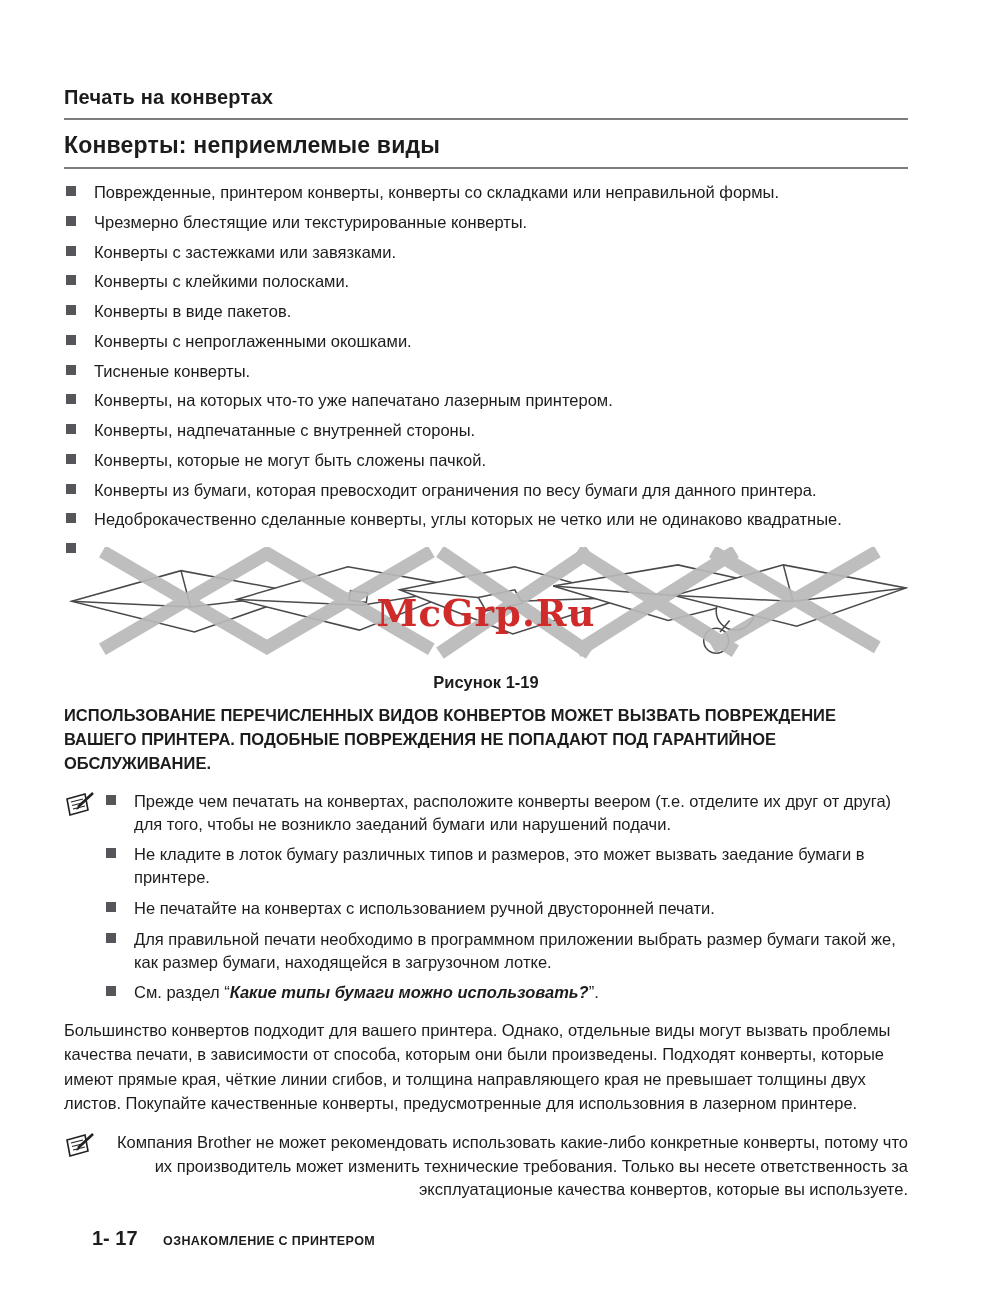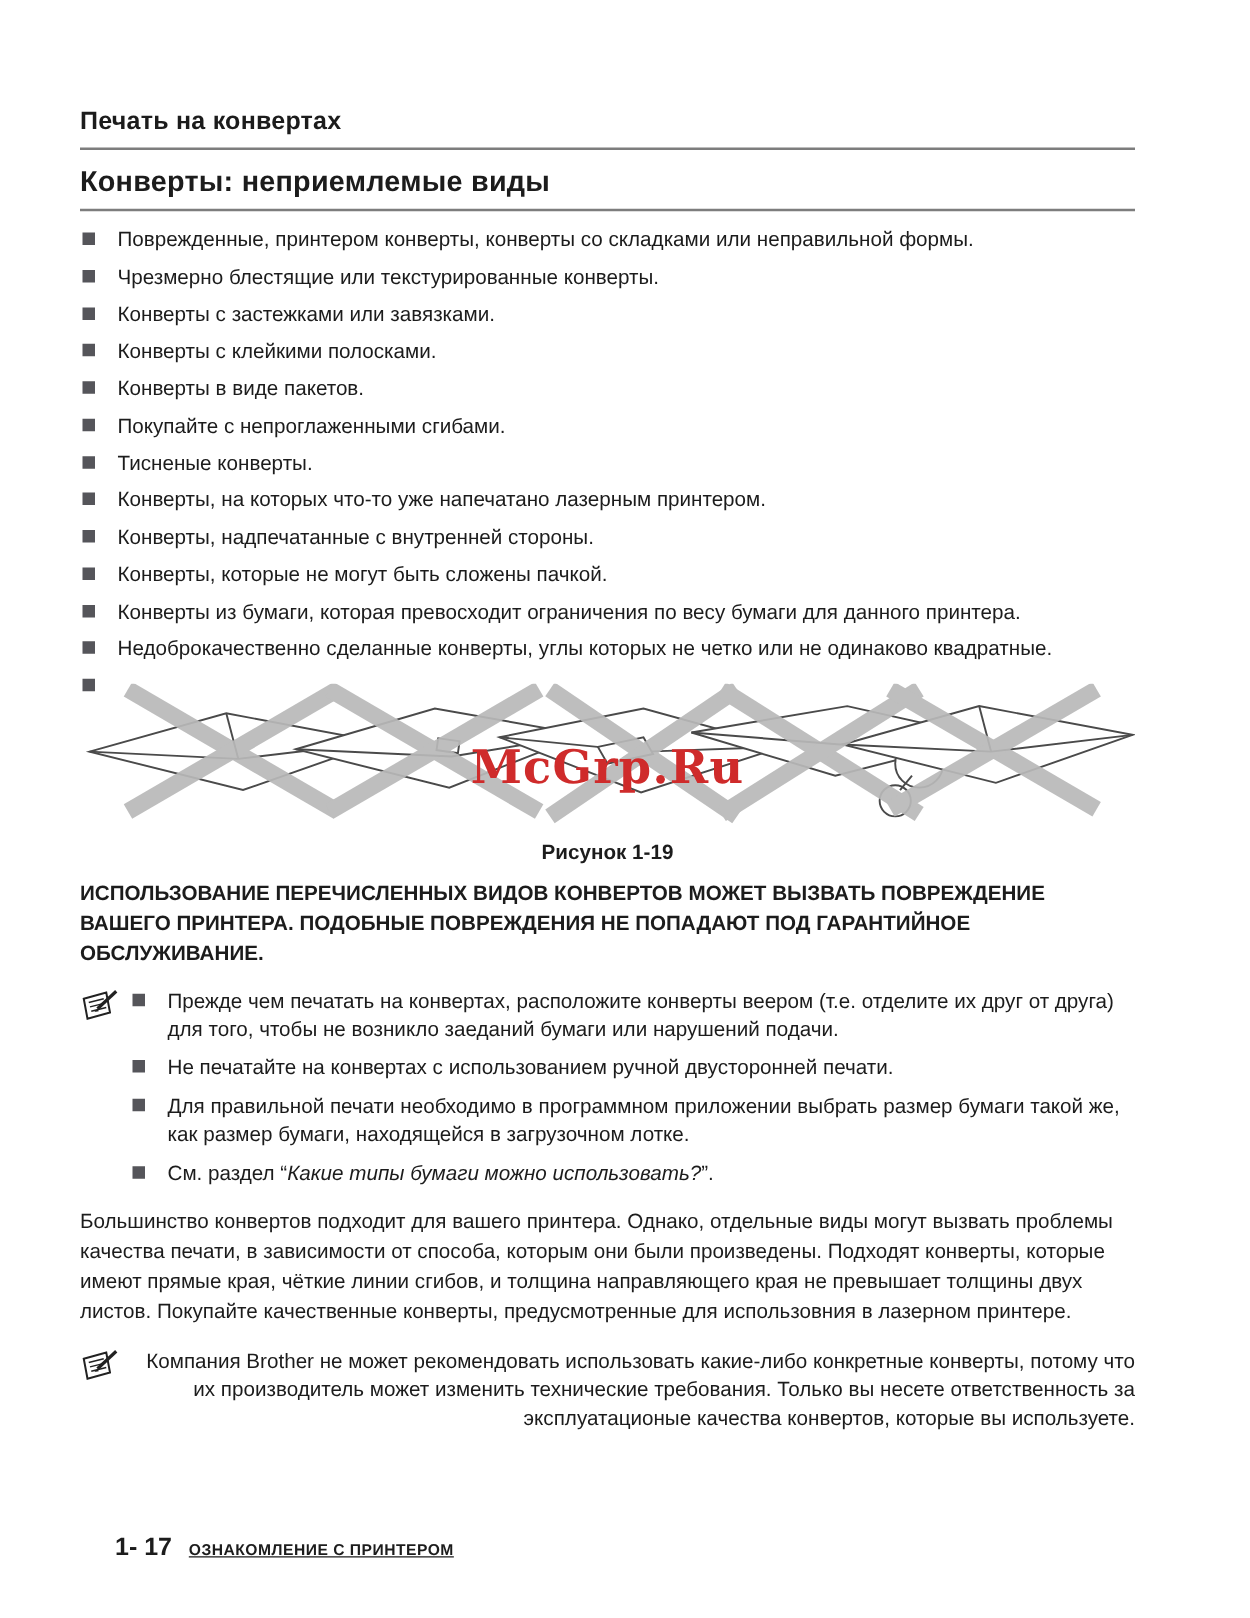--- a/index.html
+++ b/index.html
@@ -77,42 +77,42 @@
     font-size: 16.5px; line-height: 1.47;
     margin: 14px 0 16px 0;
   }
   .footer {
     position: absolute; left: 92px; bottom: 44px;
     white-space: nowrap;
   }
   .footer .pageno { font-weight: bold; font-size: 20px; }
   .footer .footer-label {
     font-weight: bold; font-size: 12.5px;
-    margin-left: 9px; letter-spacing: 0.4px; text-decoration: underline;
-  }
-  i.ital { font-style: italic; }
+    margin-left: 21px; letter-spacing: 0.4px;
+  }
+  i.ital { font-style: italic; font-weight: bold; }
 </style>
 </head>
 <body>
 
 <div class="page">
 
   <h1 class="doc-title">Печать на конвертах</h1>
   <hr class="rule">
 
   <h2 class="section-title">Конверты: неприемлемые виды</h2>
   <hr class="rule">
 
   <ul class="bullets">
     <li><span class="sq"></span><span>Поврежденные, принтером конверты, конверты со складками или неправильной формы.</span></li>
     <li><span class="sq"></span><span>Чрезмерно блестящие или текстурированные конверты.</span></li>
     <li><span class="sq"></span><span>Конверты с застежками или завязками.</span></li>
     <li><span class="sq"></span><span>Конверты с клейкими полосками.</span></li>
     <li><span class="sq"></span><span>Конверты в виде пакетов.</span></li>
-    <li><span class="sq"></span><span>Покупайте с непроглаженными сгибами.</span></li>
+    <li><span class="sq"></span><span>Конверты с непроглаженными окошками.</span></li>
     <li><span class="sq"></span><span>Тисненые конверты.</span></li>
     <li><span class="sq"></span><span>Конверты, на которых что-то уже напечатано лазерным принтером.</span></li>
     <li><span class="sq"></span><span>Конверты, надпечатанные с внутренней стороны.</span></li>
     <li><span class="sq"></span><span>Конверты, которые не могут быть сложены пачкой.</span></li>
     <li><span class="sq"></span><span>Конверты из бумаги, которая превосходит ограничения по весу бумаги для данного принтера.</span></li>
     <li><span class="sq"></span><span>Недоброкачественно сделанные конверты, углы которых не четко или не одинаково квадратные.</span></li>
     <li><span class="sq"></span></li>
   </ul>
 
   <div class="figure">
@@ -176,20 +176,21 @@
         <path d="M3,8 L21,3 L24,19 L6,24 Z" fill="#ffffff" stroke="#222222" stroke-width="1.6"></path>
         <line x1="7" y1="11" x2="19" y2="8" stroke="#222222" stroke-width="1.1"></line>
         <line x1="8" y1="14.5" x2="20" y2="11.5" stroke="#222222" stroke-width="1.1"></line>
         <line x1="9" y1="18" x2="21" y2="15" stroke="#222222" stroke-width="1.1"></line>
         <line x1="29" y1="2" x2="14" y2="16" stroke="#222222" stroke-width="2.6"></line>
         <polygon points="14,16 11.5,18.5 15,18" fill="#222222"></polygon>
       </svg>
     </span>
     <ul class="note-list">
       <li><span class="sq"></span><span>Прежде чем печатать на конвертах, расположите конверты веером (т.е. отделите их друг от друга) для того, чтобы не возникло заеданий бумаги или нарушений подачи.</span></li>
+      <li><span class="sq"></span><span>Не кладите в лоток бумагу различных типов и размеров, это может вызвать заедание бумаги в принтере.</span></li>
       <li><span class="sq"></span><span>Не печатайте на конвертах с использованием ручной двусторонней печати.</span></li>
       <li><span class="sq"></span><span>Для правильной печати необходимо в программном приложении выбрать размер бумаги такой же, как размер бумаги, находящейся в загрузочном лотке.</span></li>
       <li>
         <span class="sq"></span><span>См. раздел “</span><i class="ital">Какие типы бумаги можно использовать?</i><span>”.</span>
       </li>
     </ul>
   </div>
 
   <p class="body-para">Большинство конвертов подходит для вашего принтера. Однако, отдельные виды могут вызвать проблемы качества печати, в зависимости от способа, которым они были произведены. Подходят конверты, которые имеют прямые края, чёткие линии сгибов, и толщина направляющего края не превышает толщины двух листов. Покупайте качественные конверты, предусмотренные для использовния в лазерном принтере.</p>
 

